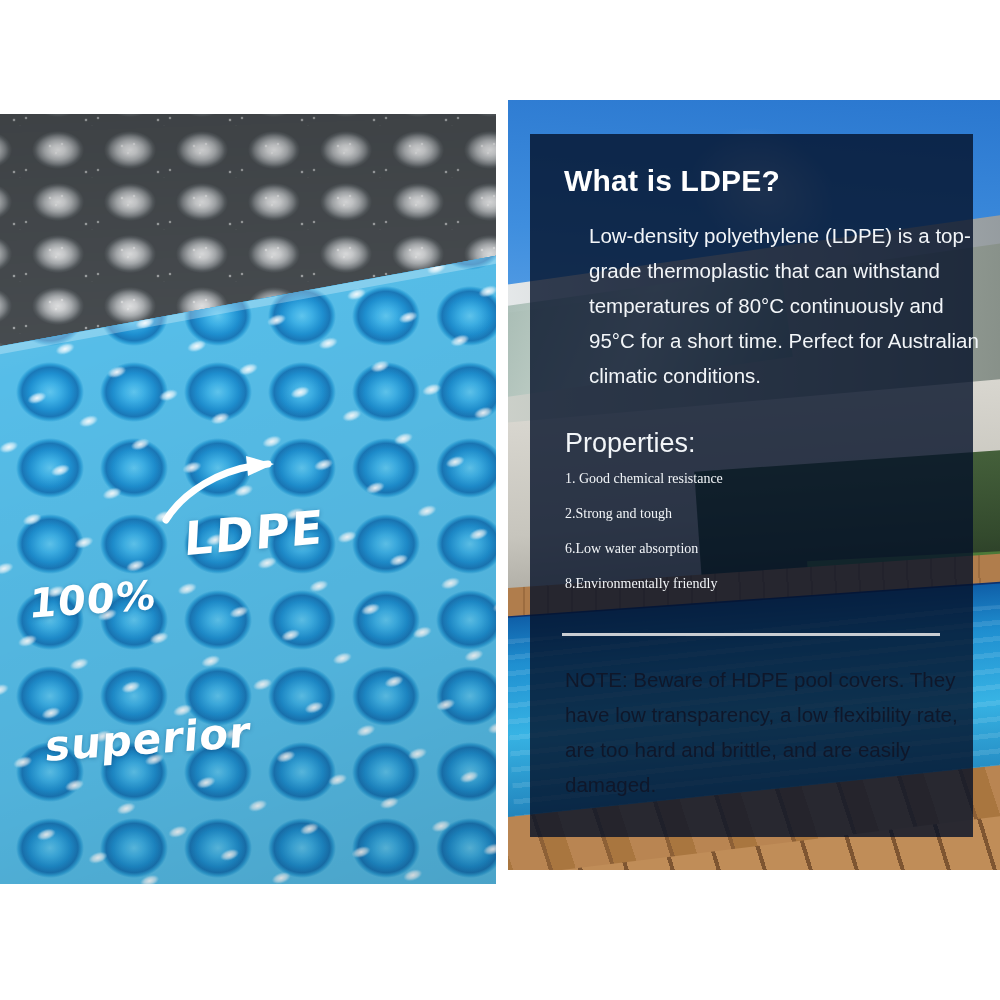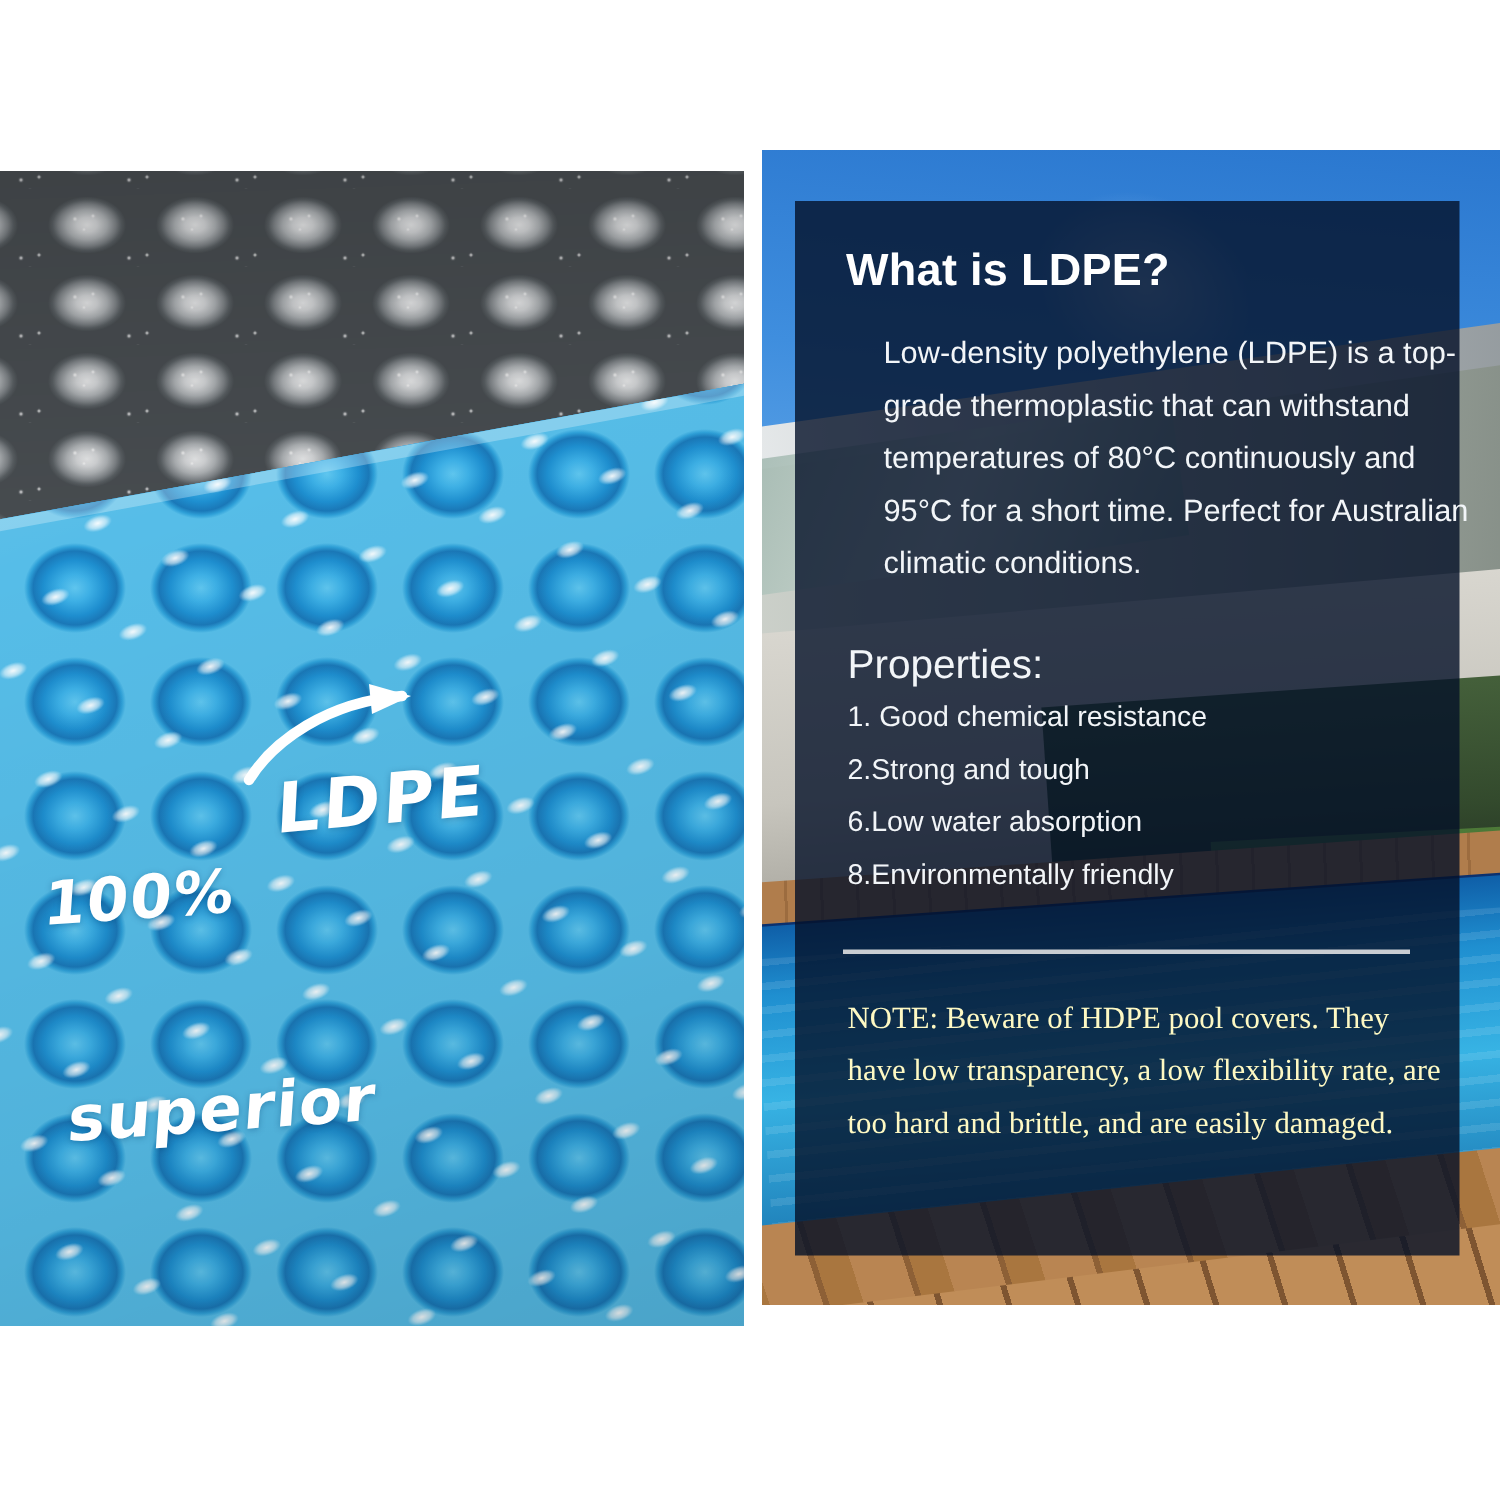--- a/index.html
+++ b/index.html
@@ -216,32 +216,32 @@
     margin-left:24px;
   }
   .props-label{
     position:absolute;left:35px;top:292px;
     color:#f2f5f8;font-size:27px;line-height:35px;
     font-family:"Liberation Sans", sans-serif;
   }
   .props-list{
     position:absolute;left:35px;top:327px;width:400px;
     margin:0;padding:0;list-style:none;
-    color:#f2f5f8;font-size:19px;line-height:35px;
-    font-family:Liberation Sans, sans-serif;
+    color:#f2f5f8;font-size:14px;line-height:35px;
+    font-family:Liberation Serif, serif;
   }
   .props-list li{display:block;white-space:pre;}
   .divider{
     position:absolute;left:32px;top:499px;width:378px;height:3px;
     background:#c9cdd2;
   }
   .note-body{
     position:absolute;left:35px;top:528px;width:400px;
-    color:#fef9c3;font-size:20.5px;line-height:35px;
-    font-family:Liberation Serif, serif;
+    color:#0f172a;font-size:20.5px;line-height:35px;
+    font-family:Liberation Sans, sans-serif;
   }
 </style>
 </head>
 <body>
 
 <div class="stage">
 
   <div class="left-panel">
 
     <div class="silver-layer">

